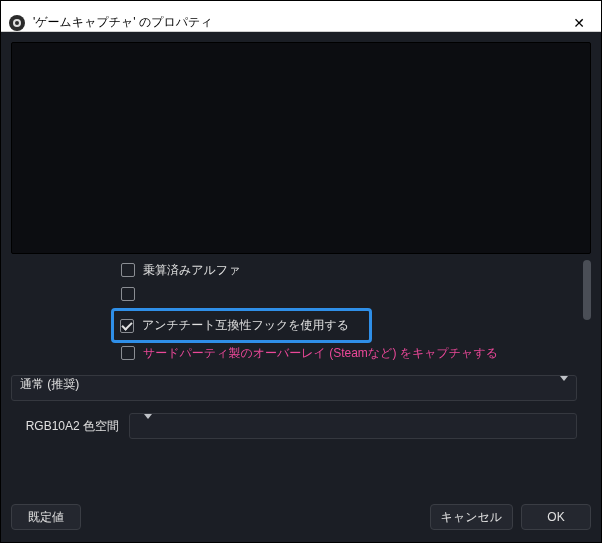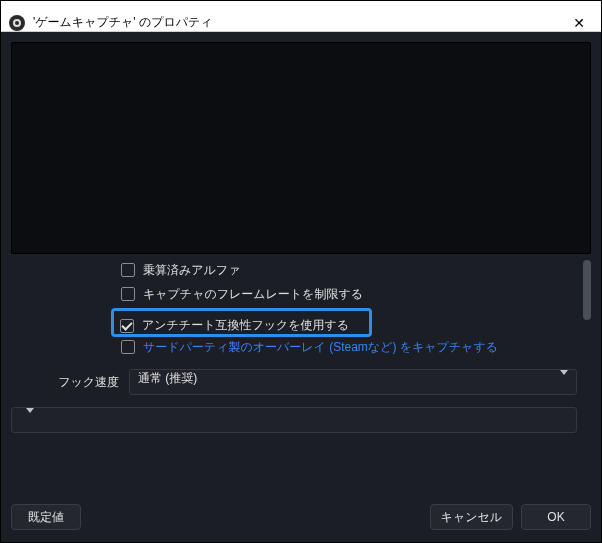--- a/index.html
+++ b/index.html
@@ -13,23 +13,23 @@
   .preview { height: 212px; background: #0c0d11; border: 1px solid #000; border-radius: 2px; }
   .form { flex: 1; position: relative; margin-top: 6px; overflow: hidden; }
   .scrollbar { position: absolute; right: 0; top: 0; bottom: 0; width: 8px; }
   .scrollbar .thumb { position:absolute; left:0; right:0; top:0; height:60px; background:#4a4e56; border-radius:4px; }
   .rows { padding: 4px 14px 4px 0; }
   .cb-row { display: flex; align-items: center; height: 24px; margin-left: 110px; }
   .cb-row.cut-top { margin-top: -6px; }
   .cb-box { width: 14px; height: 14px; border: 1px solid #8a8d93; border-radius: 2px; margin-right: 8px; display: flex; align-items: center; justify-content: center; background: transparent; flex-shrink:0;}
   .cb-box.checked::after { content: ""; display:block; width:4px; height:8px; border: solid #e0e0e0; border-width: 0 2px 2px 0; transform: rotate(45deg); margin-top:-2px;}
   .cb-label { font-size: 12px; color: #e0e0e0; white-space: nowrap; }
-  .highlight-frame { border: 3px solid #2f8fe8; border-radius: 4px; padding: 6px 20px 0 6px; display: inline-flex; align-items: center; margin-left: 100px; margin-top: 2px; margin-bottom: 2px; }
+  .highlight-frame { border: 3px solid #2f8fe8; border-radius: 4px; padding: 6px 20px 6px 6px; display: inline-flex; align-items: center; margin-left: 100px; margin-top: 2px; margin-bottom: 2px; }
   .cb-row.overlap { margin-top: -4px; }
-  .cb-row.overlap .cb-label { color: #3b82f6; }
+  .cb-row.overlap .cb-label { color: #ec4899; }
   .field-row { display: flex; align-items: center; height: 30px; margin-top: 8px; }
   .field-label { width: 118px; text-align: right; padding-right: 10px; font-size: 12px; color: #e0e0e0; }
   .field-select { flex: 1; height: 26px; background: #1f222a; border: 1px solid #35383f; border-radius: 3px; display: flex; align-items: flex-start; padding: 0 8px; position: relative; }
   .field-select .sel-text { flex:1; font-size:12px; color:#e0e0e0; }
   .field-select .caret { width:0; height:0; border-left:4px solid transparent; border-right:4px solid transparent; border-top:5px solid #bfc2c7; margin-left:6px; }
   .footer { height: 46px; display: flex; align-items: center; padding: 0 10px 4px 10px; gap: 8px; }
   .footer .spacer { flex:1; }
   .btn { min-width: 70px; height: 26px; background: #24272f; border: 1px solid #3a3d44; border-radius: 4px; color: #e0e0e0; font-size: 12px; display: inline-flex; align-items: center; justify-content: center; padding: 0 10px; cursor: pointer; }
 </style>
 </head>
@@ -51,44 +51,43 @@
     <div class="preview"></div>
 
     <div class="form">
       <div class="rows">
         <div class="cb-row cut-top">
           <span class="cb-box"></span>
           <span class="cb-label">乗算済みアルファ</span>
         </div>
         <div class="cb-row">
           <span class="cb-box"></span>
-          <span class="cb-label">キャプチャのフレームレートを制限する</span>
         </div>
 
         <div class="highlight-frame">
           <div style="display:flex;align-items:center;">
             <span class="cb-box checked"></span>
             <span class="cb-label">アンチチート互換性フックを使用する</span>
           </div>
         </div>
 
         <div class="cb-row overlap">
           <span class="cb-box"></span>
           <span class="cb-label">サードパーティ製のオーバーレイ (Steamなど) をキャプチャする</span>
         </div>
 
         <div class="field-row">
-          <div class="field-label">フック速度</div>
           <div class="field-select">
             <span class="sel-text">通常 (推奨)</span>
             <span class="caret"></span>
           </div>
         </div>
 
         <div class="field-row">
+          <div class="field-label">RGB10A2 色空間</div>
           <div class="field-select">
             <span class="caret"></span>
           </div>
         </div>
       </div>
       <div class="scrollbar">
         <div class="thumb"></div>
       </div>
     </div>
   </div>

